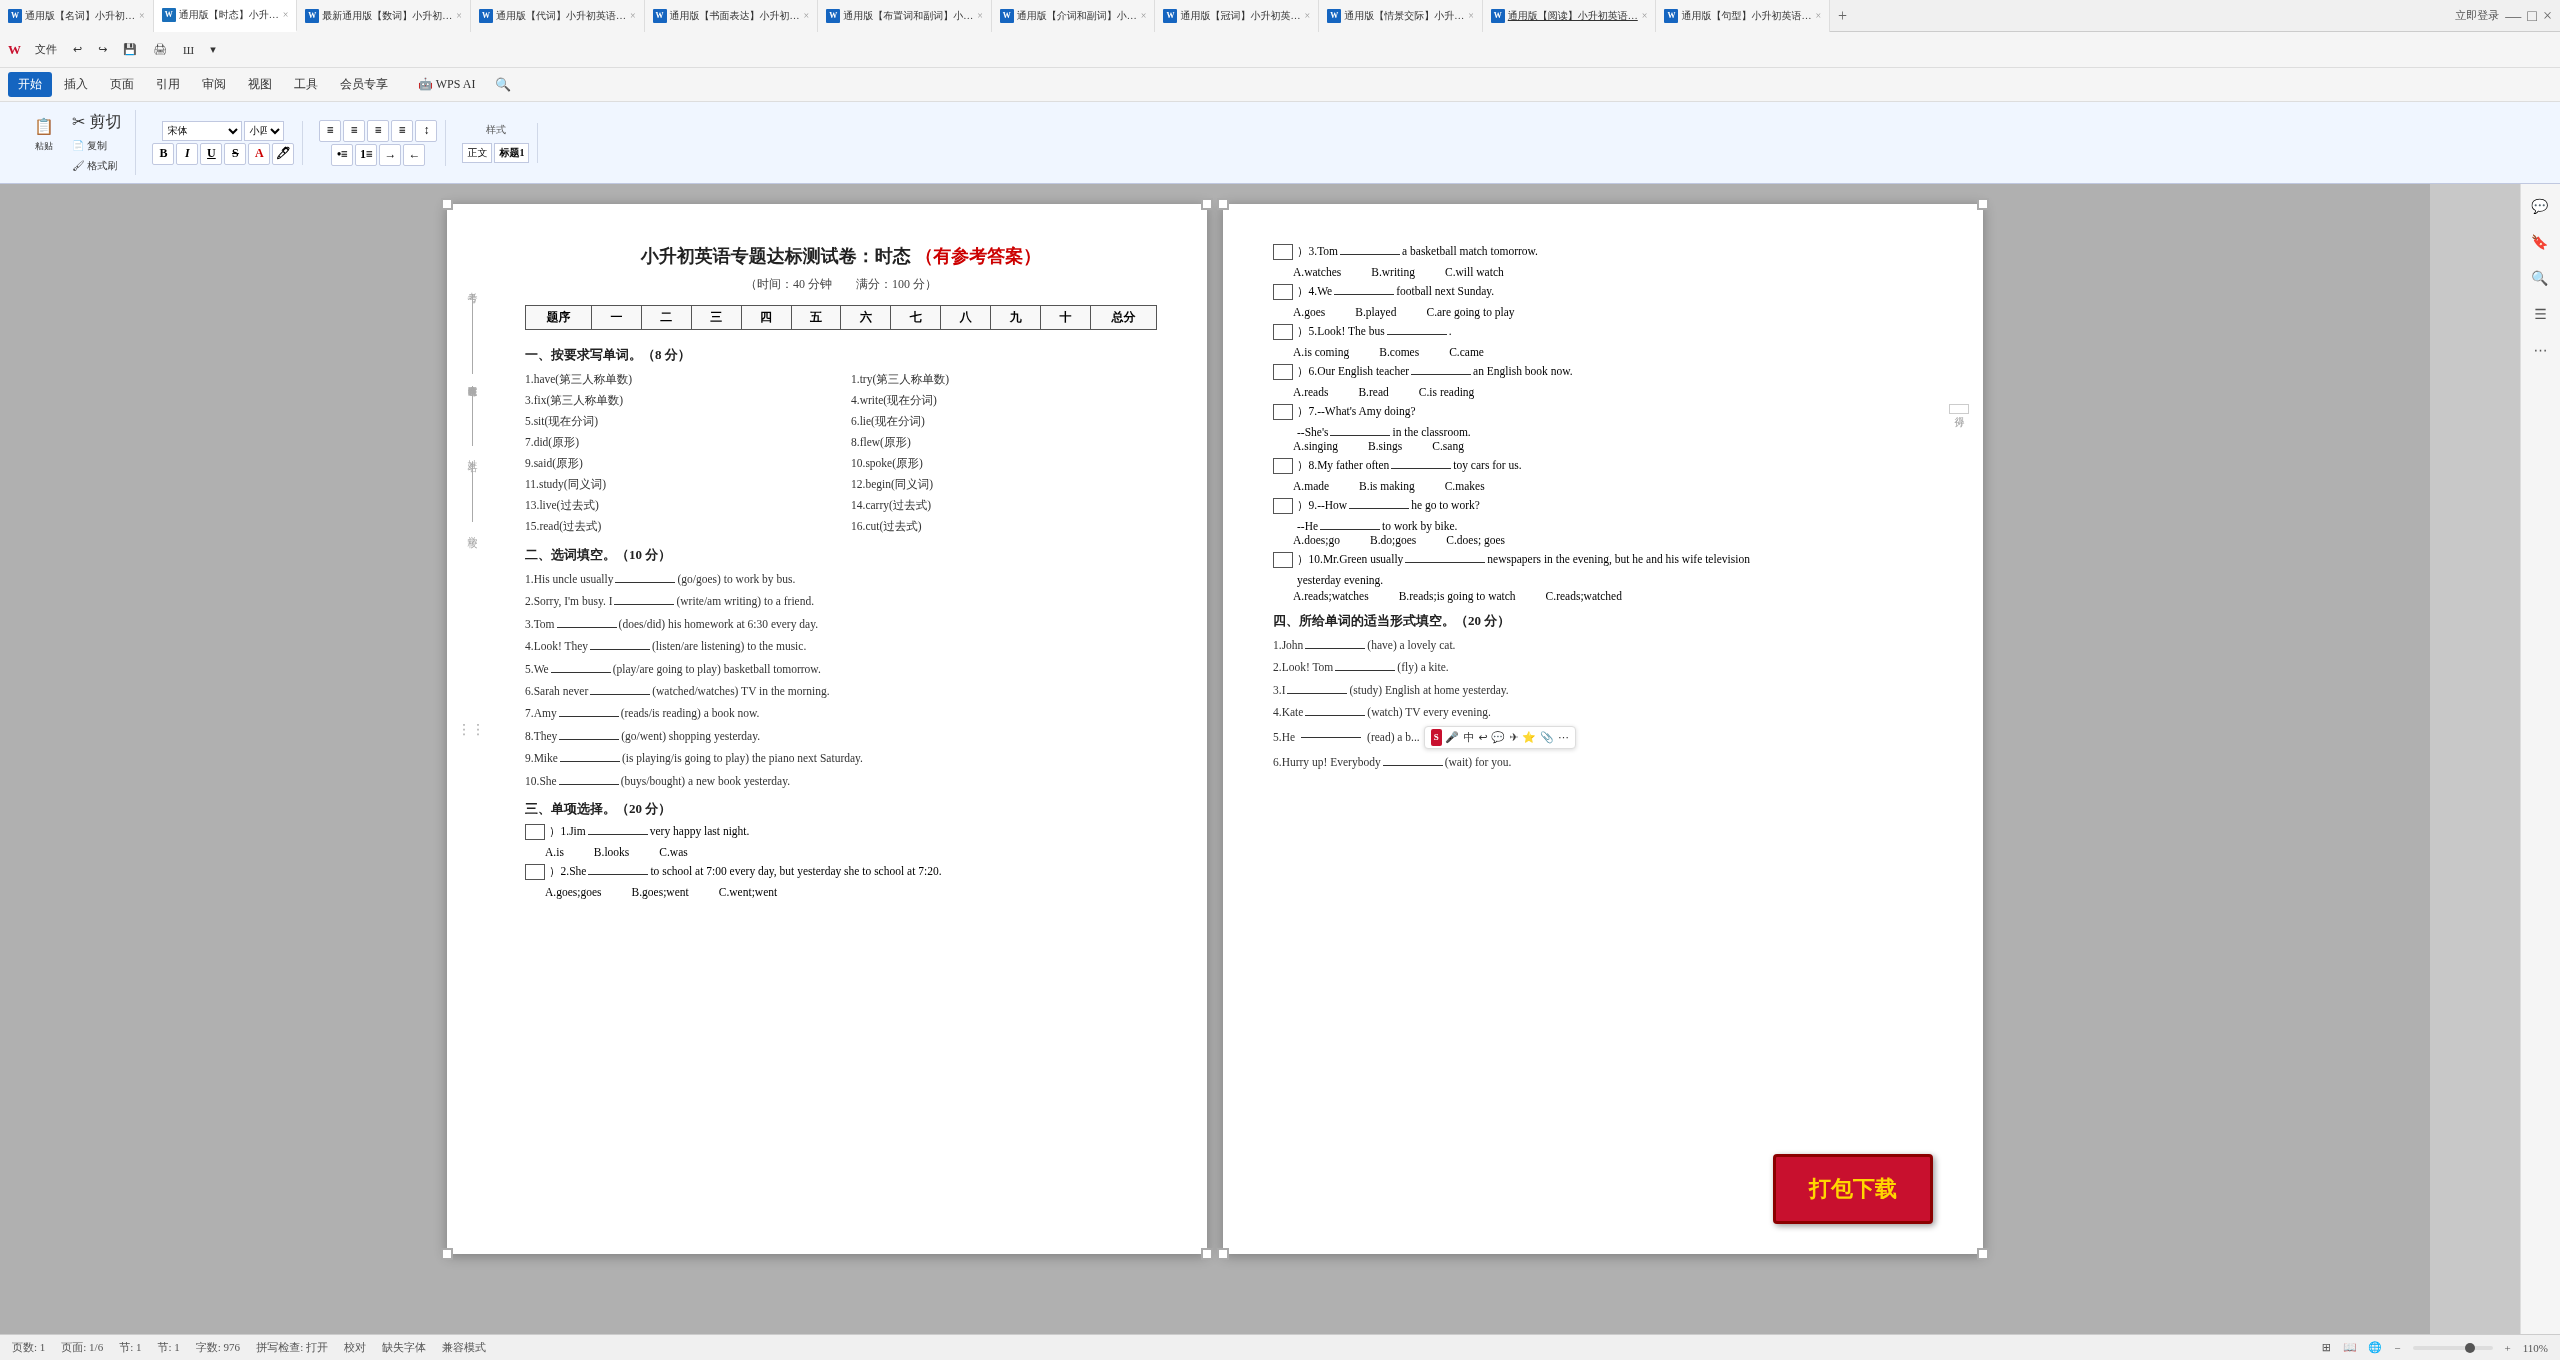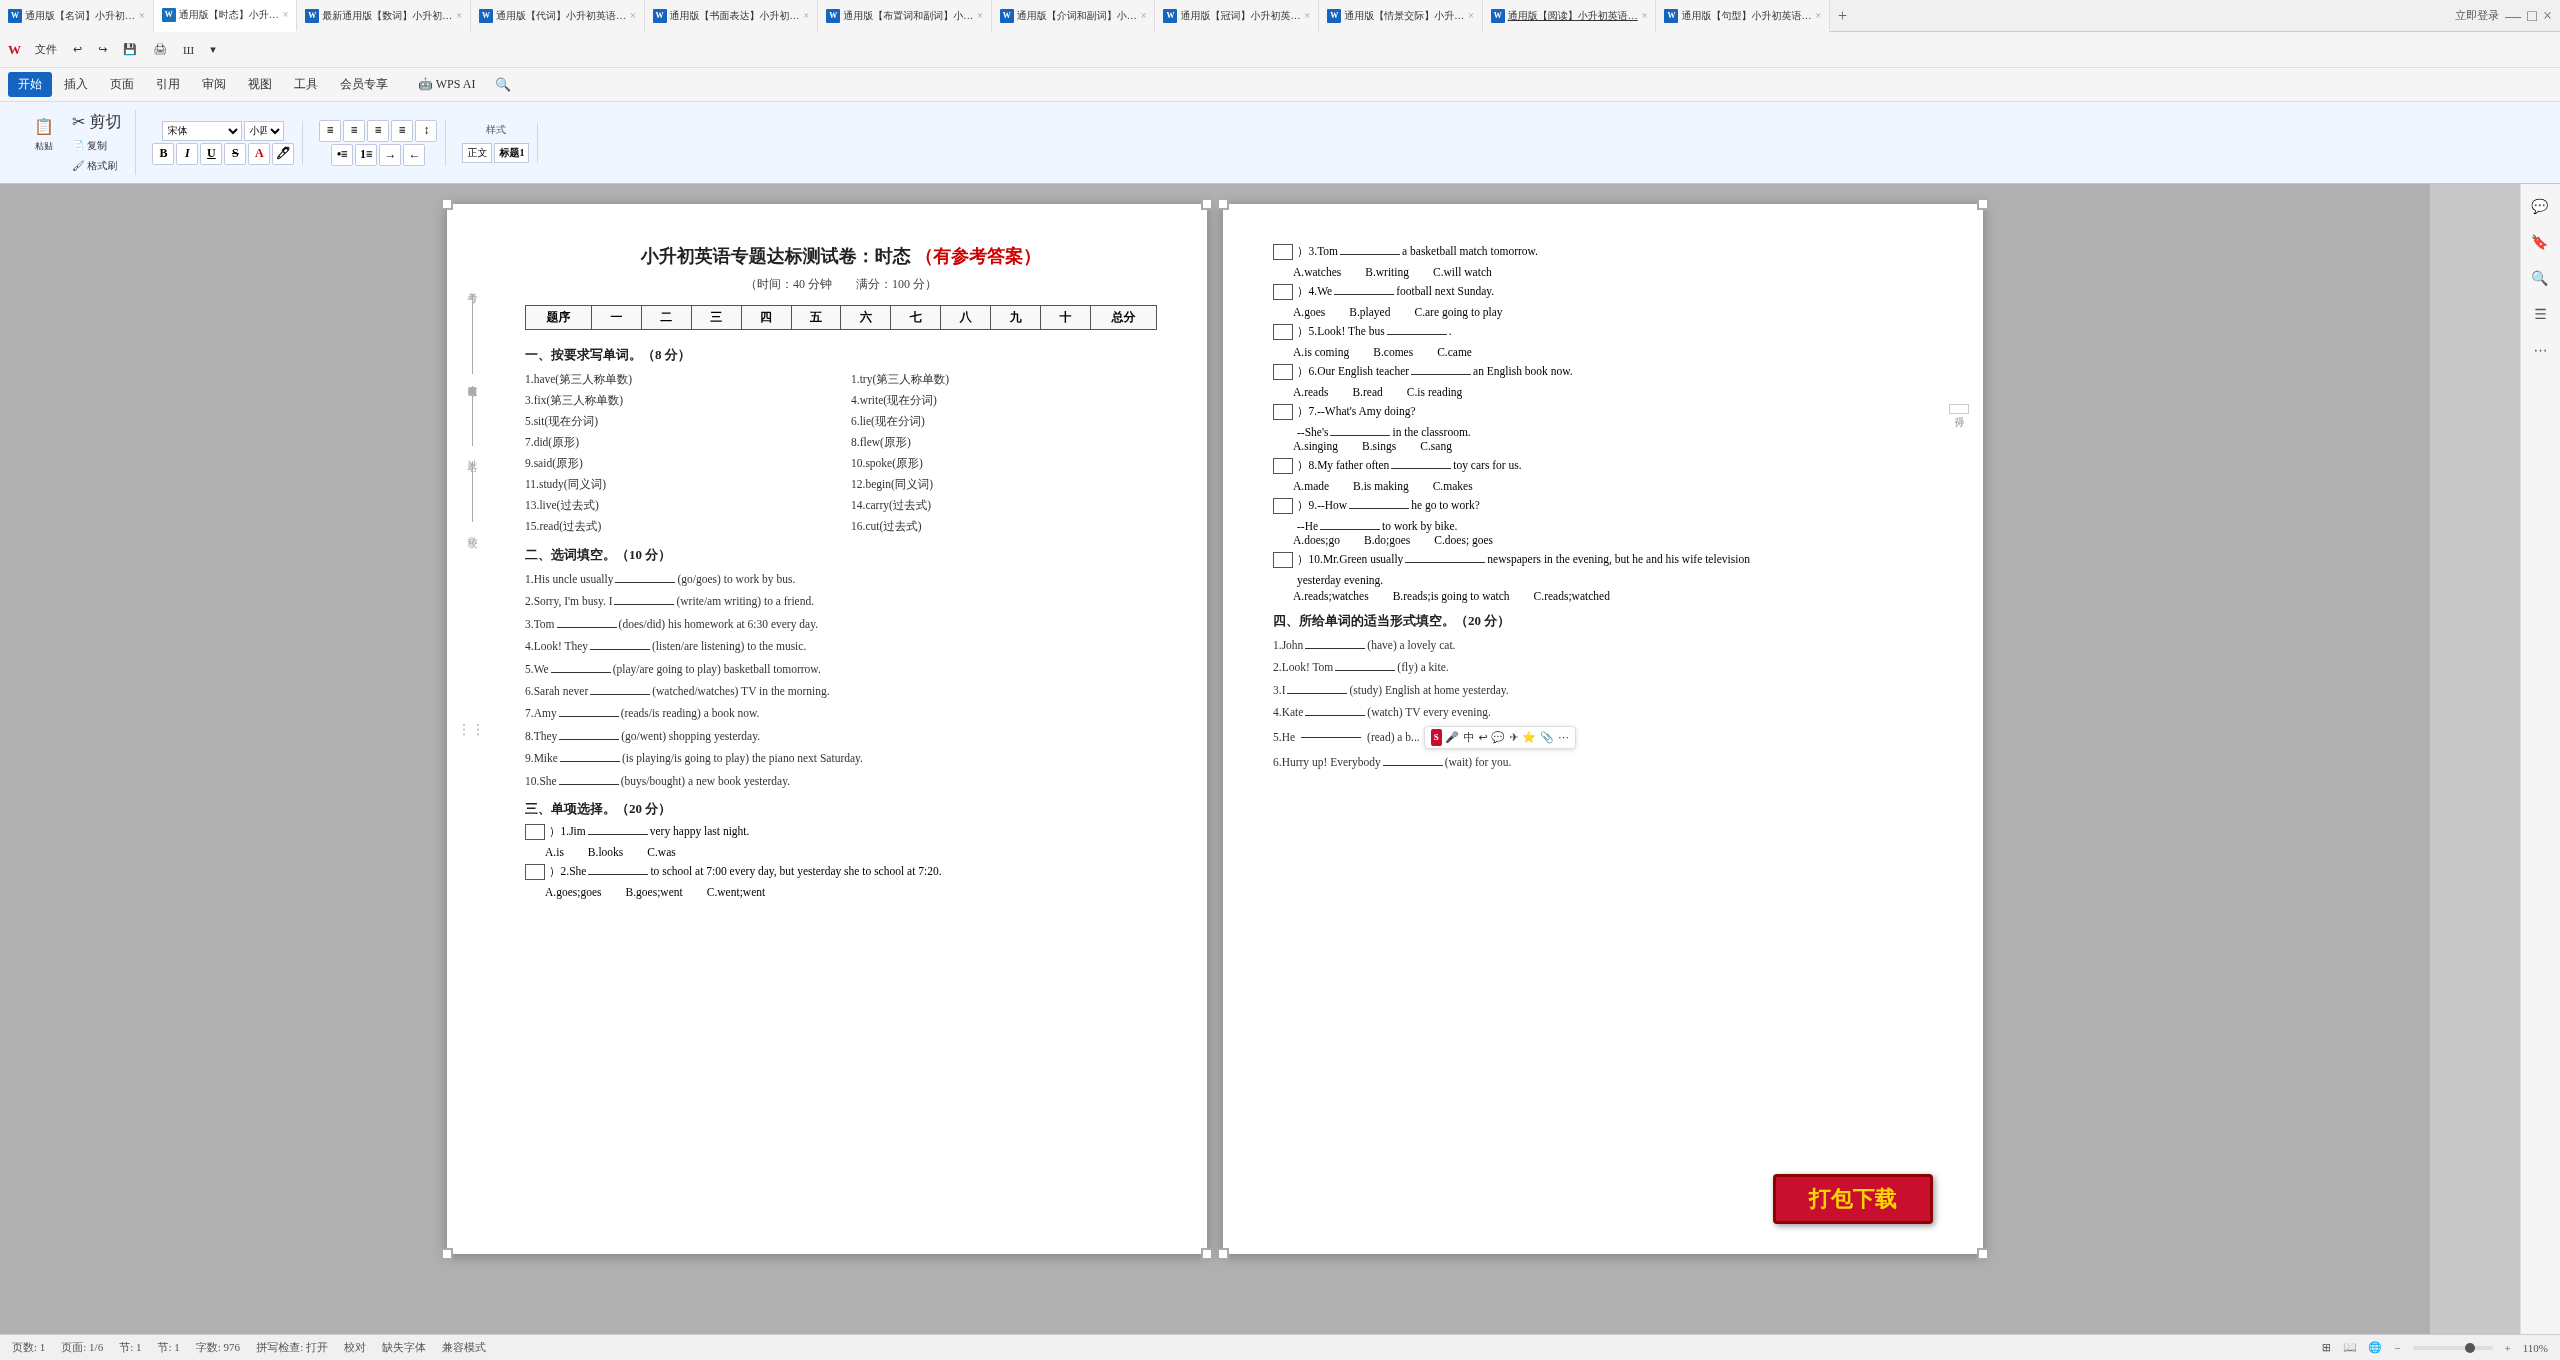--- a/index.html
+++ b/index.html
@@ -331,21 +331,21 @@
       margin-bottom: 8px;
     }
     .question-item {
       font-size: 11.5px;
       margin-bottom: 4px;
       color: #333;
       line-height: 1.6;
     }
     .options-row {
       display: flex;
-      gap: 24px;
+      gap: 30px;
       margin: 2px 0 6px 20px;
       font-size: 11.5px;
     }
     .blank {
       display: inline-block;
       width: 60px;
       border-bottom: 1px solid #333;
       margin: 0 2px;
     }
 
@@ -377,21 +377,21 @@
       margin-right: 4px;
       flex-shrink: 0;
     }
 
     
     .download-badge {
       position: absolute;
       bottom: 30px;
       right: 50px;
       width: 160px;
-      height: 50px;
+      height: 70px;
       background: #c8102e;
       border: 3px solid #8b0000;
       border-radius: 4px;
       display: flex;
       align-items: center;
       justify-content: center;
       color: #ffd700;
       font-size: 22px;
       font-weight: bold;
       font-family: '楷体', 'KaiTi', serif;

